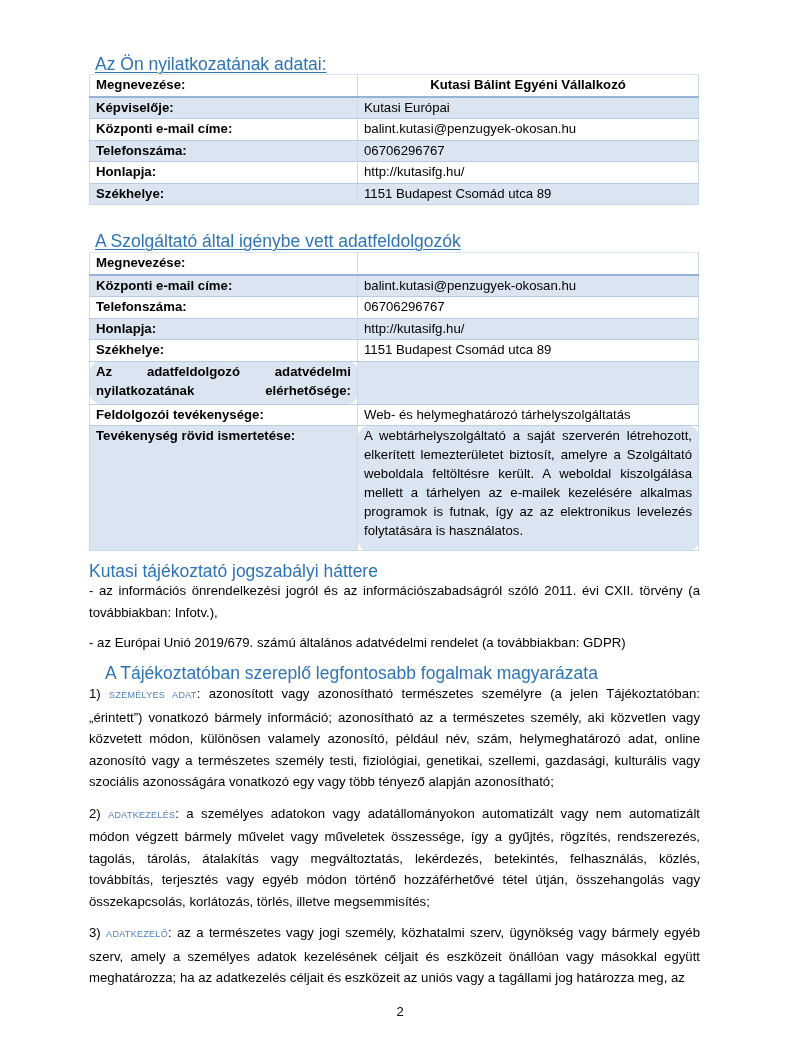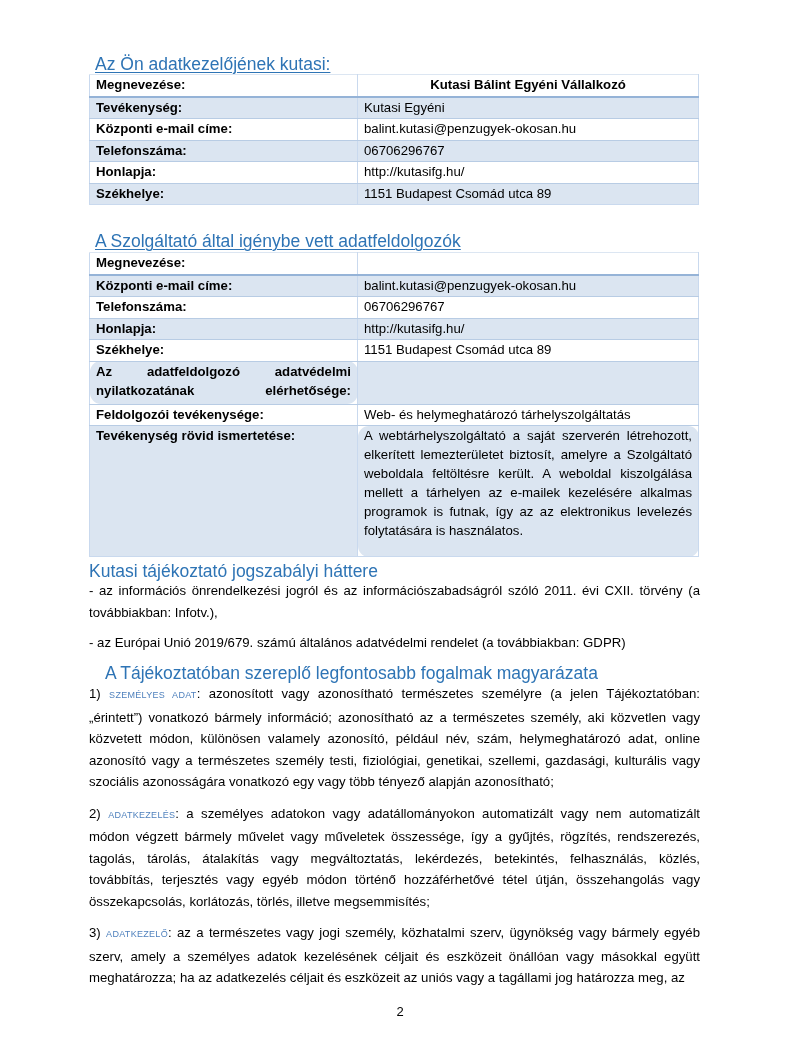--- a/index.html
+++ b/index.html
@@ -26,30 +26,30 @@
   .para { font-size: 13.2px; line-height: 21.5px; text-align: justify; margin: 0; }
   .sc { font-variant: small-caps; color: #4f81bd; font-size: 9px; letter-spacing: 0.3px; text-transform: uppercase; }
 
   .page-number { position: absolute; top: 1004px; left: 0; width: 800px; text-align: center; font-size: 13px; }
 </style>
 </head>
 <body>
 
 <div class="page">
 
-  <h2 class="ul" style="position:absolute; top:54px; left:6px;">Az Ön adatkezelőjének kutasi:</h2>
+  <h2 class="ul" style="position:absolute; top:54px; left:6px;">Az Ön nyilatkozatának adatai:</h2>
   <table style="position:absolute; top:74px; left:0;">
     <tbody>
         <tr class="head">
       <td class="k">Megnevezése:</td>
       <td class="center" style="font-weight:bold;">Kutasi Bálint Egyéni Vállalkozó</td>
     </tr>
     <tr class="band">
-      <td class="k">Tevékenység:</td>
-      <td class="v">Kutasi Egyéni</td>
+      <td class="k">Képviselője:</td>
+      <td class="v">Kutasi Európai</td>
     </tr>
     <tr class="plain">
       <td class="k">Központi e-mail címe:</td>
       <td class="v">balint.kutasi@penzugyek-okosan.hu</td>
     </tr>
     <tr class="band">
       <td class="k">Telefonszáma:</td>
       <td class="v">06706296767</td>
     </tr>
     <tr class="plain">
@@ -89,21 +89,21 @@
     <tr class="band">
       <td class="k just" style="text-align-last: justify; height:42px;">Az adatfeldolgozó adatvédelmi nyilatkozatának elérhetősége:</td>
       <td class="v"></td>
     </tr>
     <tr class="plain">
       <td class="k">Feldolgozói tevékenysége:</td>
       <td class="v">Web- és helymeghatározó tárhelyszolgáltatás</td>
     </tr>
     <tr class="band last">
       <td class="k">Tevékenység rövid ismertetése:</td>
-      <td class="v just" style="padding-bottom:16px;">A webtárhelyszolgáltató a saját szerverén létrehozott, elkerített lemezterületet biztosít, amelyre a Szolgáltató weboldala feltöltésre került. A weboldal kiszolgálása mellett a tárhelyen az e-mailek kezelésére alkalmas programok is futnak, így az az elektronikus levelezés folytatására is használatos.</td>
+      <td class="v just" style="padding-bottom:10px;">A webtárhelyszolgáltató a saját szerverén létrehozott, elkerített lemezterületet biztosít, amelyre a Szolgáltató weboldala feltöltésre került. A weboldal kiszolgálása mellett a tárhelyen az e-mailek kezelésére alkalmas programok is futnak, így az az elektronikus levelezés folytatására is használatos.</td>
     </tr>
   </tbody>
     </table>
 
   <h2 style="position:absolute; top:561px; left:0;">Kutasi tájékoztató jogszabályi háttere</h2>
   <div style="position:absolute; top:580px; left:0; width:611px;">
     <p class="para">- az információs önrendelkezési jogról és az információszabadságról szóló 2011. évi CXII. törvény (a továbbiakban: Infotv.),</p>
     <p class="para" style="margin-top:9px;">- az Európai Unió 2019/679. számú általános adatvédelmi rendelet (a továbbiakban: GDPR)</p>
   </div>
 

